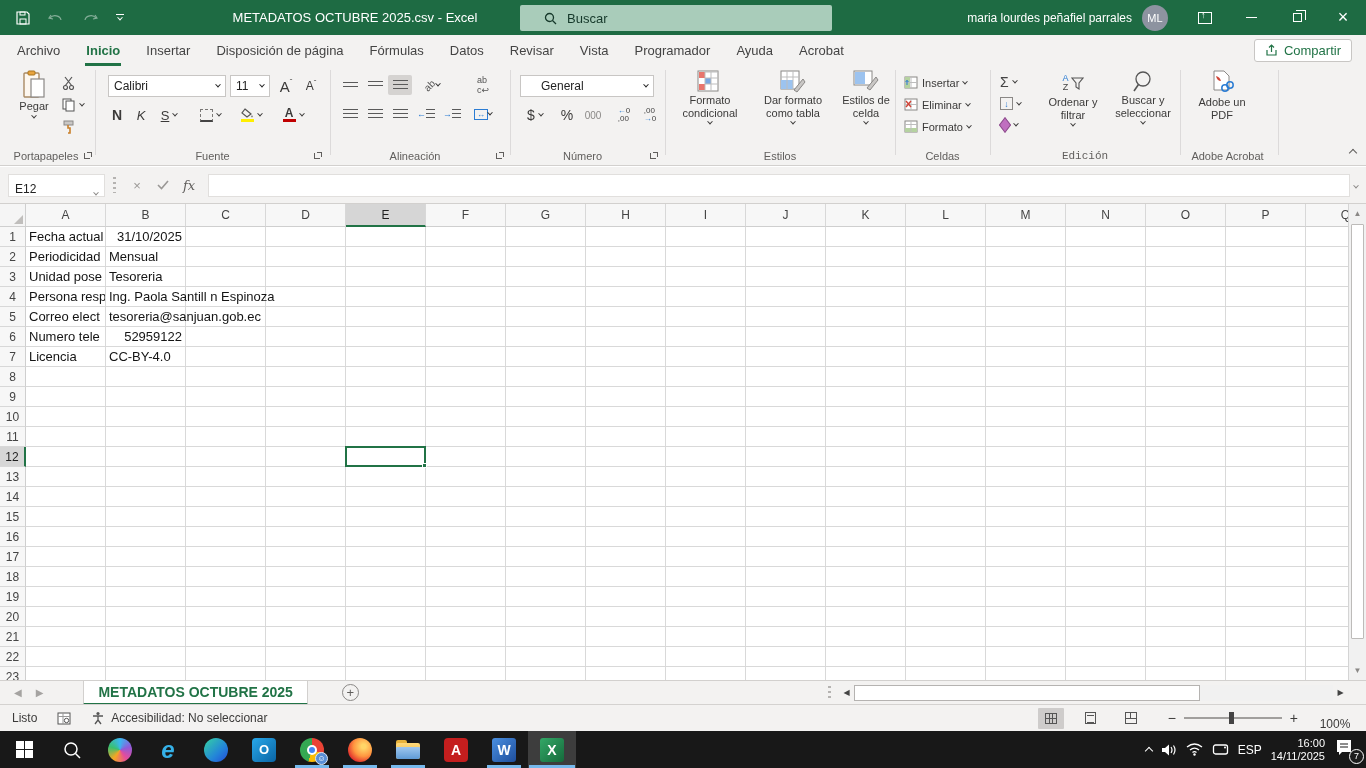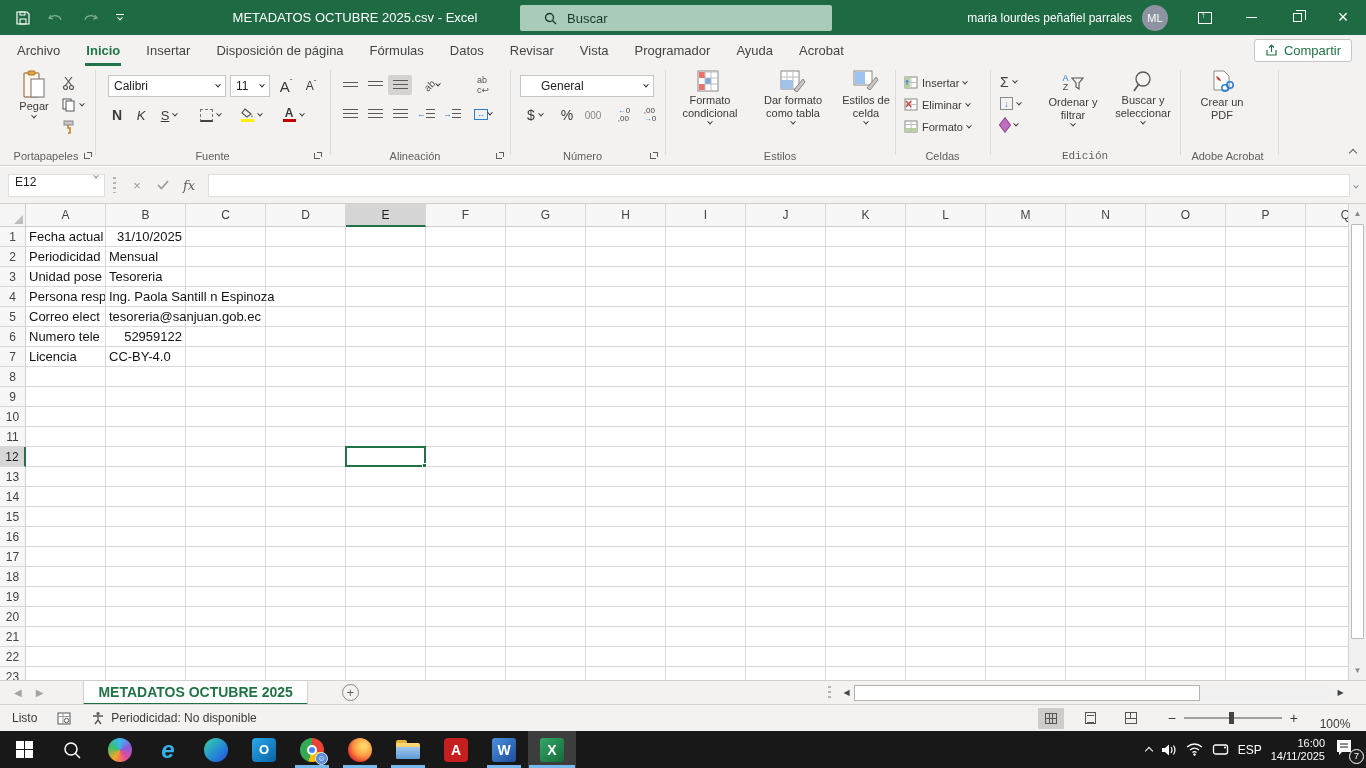--- a/index.html
+++ b/index.html
@@ -51,21 +51,21 @@
   .stripe { display:inline-block; width:15px; height:10px; background:repeating-linear-gradient(#5a5a5a 0 1.5px, transparent 1.5px 4px); }
   .alignbtn { width:24px; height:20px; display:flex; align-items:center; justify-content:center; border-radius:2px; }
   .alignbtn.pressed { background:#d5d3d1; }
   .colorbar { display:block; width:13px; height:3px; margin-top:1px; }
   .twoline { font-size:11px; line-height:13px; color:#3b3a39; text-align:center; }
   .dimtext { color:#8a8886; }
   #ribbon-collapse { position:absolute; right:10px; bottom:6px; color:#605e5c; }
 
   
   #formulabar { top:167px; left:0; width:1366px; height:37px; background:#f3f2f1; border-bottom:1px solid #d2d0ce; display:flex; align-items:center; }
-  #namebox { margin-left:8px; width:97px; height:23px; background:#fff; border:1px solid #e1dfdd; display:flex; align-items:flex-start; justify-content:space-between; padding:0 6px; font-size:12px; color:#222; }
+  #namebox { margin-left:8px; width:97px; height:23px; background:#fff; border:1px solid #e1dfdd; display:flex; align-items:flex-end; justify-content:space-between; padding:0 6px; font-size:12px; color:#222; }
   .vdots { width:3px; height:16px; margin:0 8px; background:repeating-linear-gradient(#b5b3b1 0 2px, transparent 2px 5px); }
   .fbtn { width:26px; height:23px; display:flex; align-items:center; justify-content:center; color:#9a9896; font-size:13px; }
   .fx { font-family:"DejaVu Serif",serif; font-style:italic; color:#605e5c; font-size:13px; }
   #formula-input { flex:1; height:23px; background:#fff; border:1px solid #e1dfdd; margin-left:6px; margin-right:4px; font-size:12px; padding:3px 6px; color:#222; }
   #fb-expand { margin-right:8px; color:#8a8886; }
 
   
   #grid { top:204px; left:0; width:1348px; height:476px; background:#fff; overflow:hidden; }
   #col-row { position:absolute; top:0; left:0; height:23px; display:flex; }
   #corner { width:26px; height:23px; background:#f5f5f5; border-right:1px solid #cfcfcf; border-bottom:1px solid #cfcfcf; position:relative; }
@@ -444,21 +444,21 @@
     <div class="glabel" style="left:990px; width:190px;font-family:Liberation Mono, monospace;">Edición</div>
     <div class="gsep" style="left:1180px;"></div>
 
     <div class="bigbtn" style="left:1190px; width:64px;">
       <svg width="24" height="26" viewBox="0 0 24 26">
           <path d="M4 1 h10 l5 5 v14 h-15 z" fill="#fff" stroke="#8a8886"></path>
           <path d="M6 6 q4 1 5 5 q-4 0 -5 -5" fill="#d04437"></path>
           <circle cx="15" cy="18" r="3.2" fill="none" stroke="#2b7cd3" stroke-width="1.5"></circle>
           <circle cx="20" cy="15" r="3.2" fill="none" stroke="#2b7cd3" stroke-width="1.5"></circle>
         </svg>
-      <span class="twoline">Crear un PDF</span>
+      <span class="twoline">Adobe un PDF</span>
     </div>
     <div class="glabel" style="left:1180px; width:95px;">Adobe Acrobat</div>
     <div class="gsep" style="left:1278px;"></div>
 
     <span id="ribbon-collapse"><span class="cv up"></span></span>
   </div>
 
   <div id="formulabar" class="abs">
     <div id="namebox">
         <span>E12</span>
@@ -576,21 +576,21 @@
           <path d="M1 4.5h12M6 1v11" stroke="#999"></path>
           <circle cx="9.5" cy="8.5" r="2.2" fill="none" stroke="#555"></circle>
         </svg>
       </span>
     <span class="sicon">
         <svg width="14" height="14" viewBox="0 0 14 14">
           <circle cx="7" cy="2.5" r="1.6" fill="#555"></circle>
           <path d="M2 5 h10 M7 5 v4 M7 9 L4 13 M7 9 L10 13" stroke="#555" stroke-width="1.3" fill="none"></path>
         </svg>
       </span>
-    <span id="status-access">Periodicidad: No disponible</span>
+    <span id="status-access">Accesibilidad: No seleccionar</span>
     <div id="status-right">
       <span class="viewbtn active">
           <span class="vgrid"></span>
         </span>
       <span class="viewbtn" style="margin-left:14px;">
           <span class="vpage"></span>
         </span>
       <span class="viewbtn" style="margin-left:14px;">
           <span class="vbreak"></span>
         </span>

